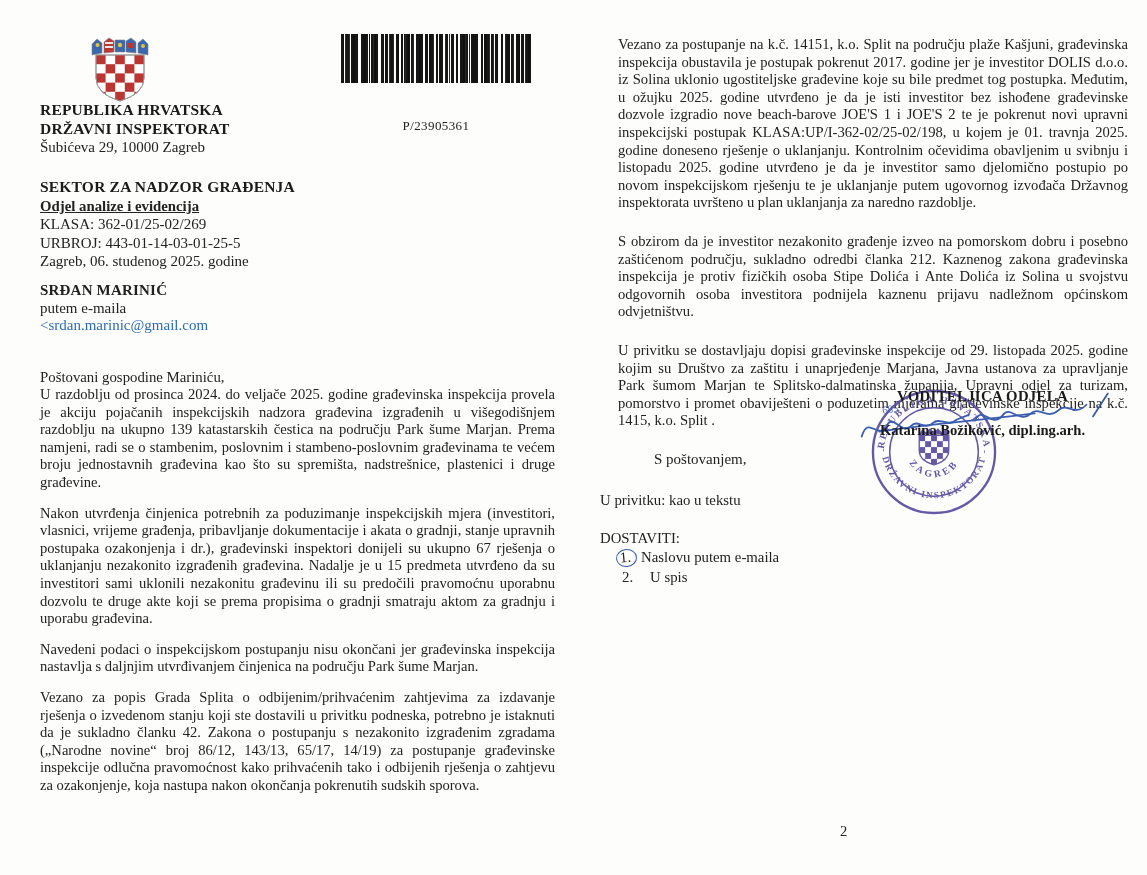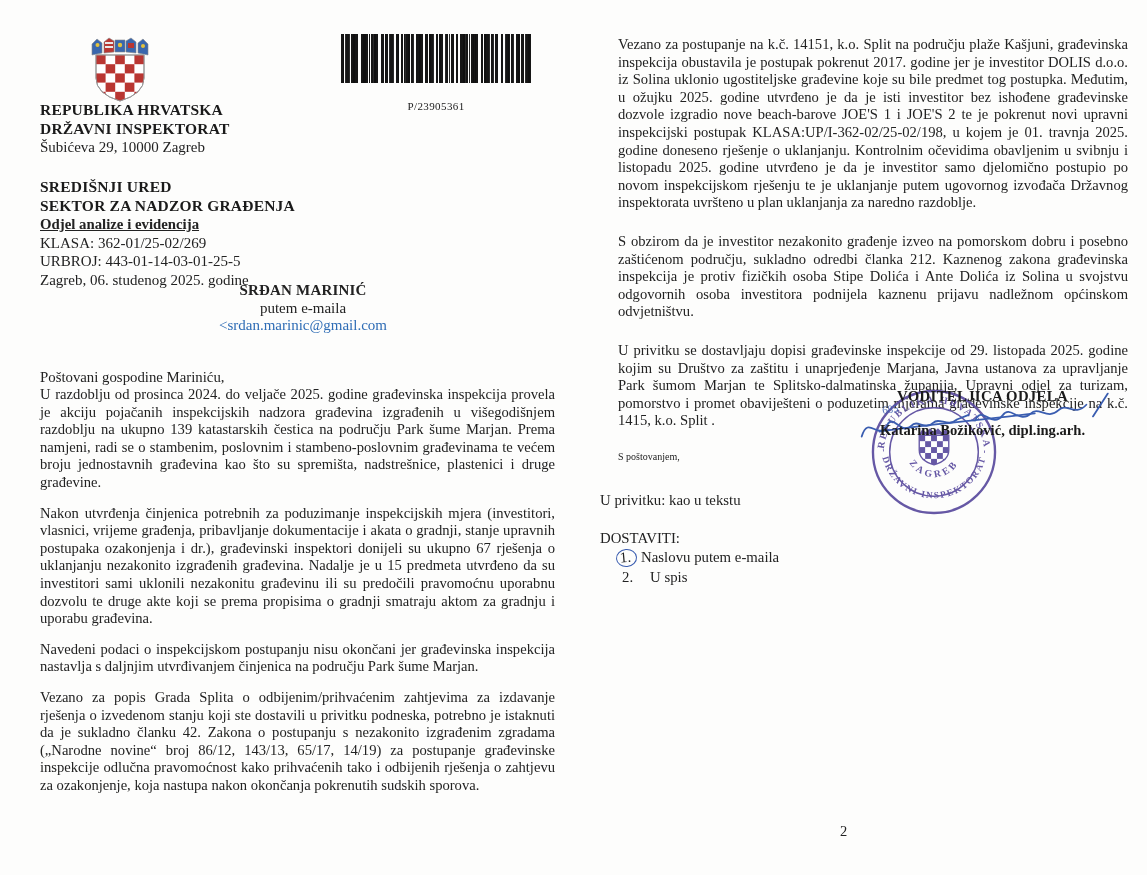--- a/index.html
+++ b/index.html
@@ -26,38 +26,38 @@
   
   .barcode-wrap { position:absolute; top:34px; left:300px; width:192px; text-align:center; }
   .barcode {
     width:190px; height:49px; margin:0 auto;
     background:
       repeating-linear-gradient(90deg,#161616 0 2px,transparent 2px 5px),
       repeating-linear-gradient(90deg,#161616 0 1px,transparent 1px 7px),
       repeating-linear-gradient(90deg,#101010 0 3px,transparent 3px 11px),
       repeating-linear-gradient(90deg,#2a2a2a 0 1px,transparent 1px 4px);
   }
-  .barcode-label { margin-top:17px; font-size:11px; letter-spacing:.4px; }
-
-  
-  .recipient { position:absolute; top:282px; left:0; width:526px; text-align:center; font-size:15px; line-height:17.5px; }
+  .barcode-label { margin-top:35px; font-size:13px; letter-spacing:.4px; }
+
+  
+  .recipient { position:absolute; top:282px; left:0; width:526px; text-align:left; font-size:15px; line-height:17.5px; }
   .recipient .name { font-weight:bold; letter-spacing:.2px; }
   .recipient .email { color:#2e6cb5; }
 
   
   .body-text { position:absolute; top:369px; left:0; width:515px; }
   .body-text p, .rbody p {
     font-size:14.6px; line-height:17.6px; text-align:justify;
     margin-bottom:13px;
   }
   .salutation { font-size:14.8px; }
 
   .rbody { position:absolute; top:36px; left:18px; width:510px; }
   .rbody p { margin-bottom:21px; }
-  .closing { font-size:10px; }
+  .closing { font-size:15px;margin-left:36px; }
 
   
   .sig-block { position:absolute; top:388px; left:255px; width:255px; text-align:center; }
   .sig-role { font-weight:bold; font-size:14.8px; letter-spacing:.3px; color:#1a1a1a; }
   .sig-name { font-weight:bold; font-size:14.6px; margin-top:17px; color:#1a1a1a; }
   .sig-scribble { position:absolute; top:396px; left:255px; width:262px; height:48px; transform:rotate(-3deg); }
   .sig-number { position:absolute; top:403px; left:282px; color:#3a5db0; font-size:11px; transform:rotate(-8deg); opacity:.85; }
 
   .stamp { position:absolute; top:388px; left:270px; width:128px; height:128px; opacity:.92; }
 
@@ -119,21 +119,20 @@
     </g>
   </svg>
 
   <div class="lh-block1">
     <div class="lh-line lh-bold">REPUBLIKA HRVATSKA</div>
     <div class="lh-line lh-bold">DRŽAVNI INSPEKTORAT</div>
     <div class="lh-line">Šubićeva 29, 10000 Zagreb</div>
   </div>
 
   <div class="lh-block2">
-    <div class="lh-line lh-bold">SREDIŠNJI URED</div>
     <div class="lh-line lh-bold">SEKTOR ZA NADZOR GRAĐENJA</div>
     <div class="lh-line lh-bold-sm">Odjel analize i evidencija</div>
     <div class="lh-line">KLASA: 362-01/25-02/269</div>
     <div class="lh-line">URBROJ: 443-01-14-03-01-25-5</div>
     <div class="lh-line">Zagreb, 06. studenog 2025. godine</div>
   </div>
 
   <div class="barcode-wrap">
     <div class="barcode"></div>
     <div class="barcode-label">P/23905361</div>

